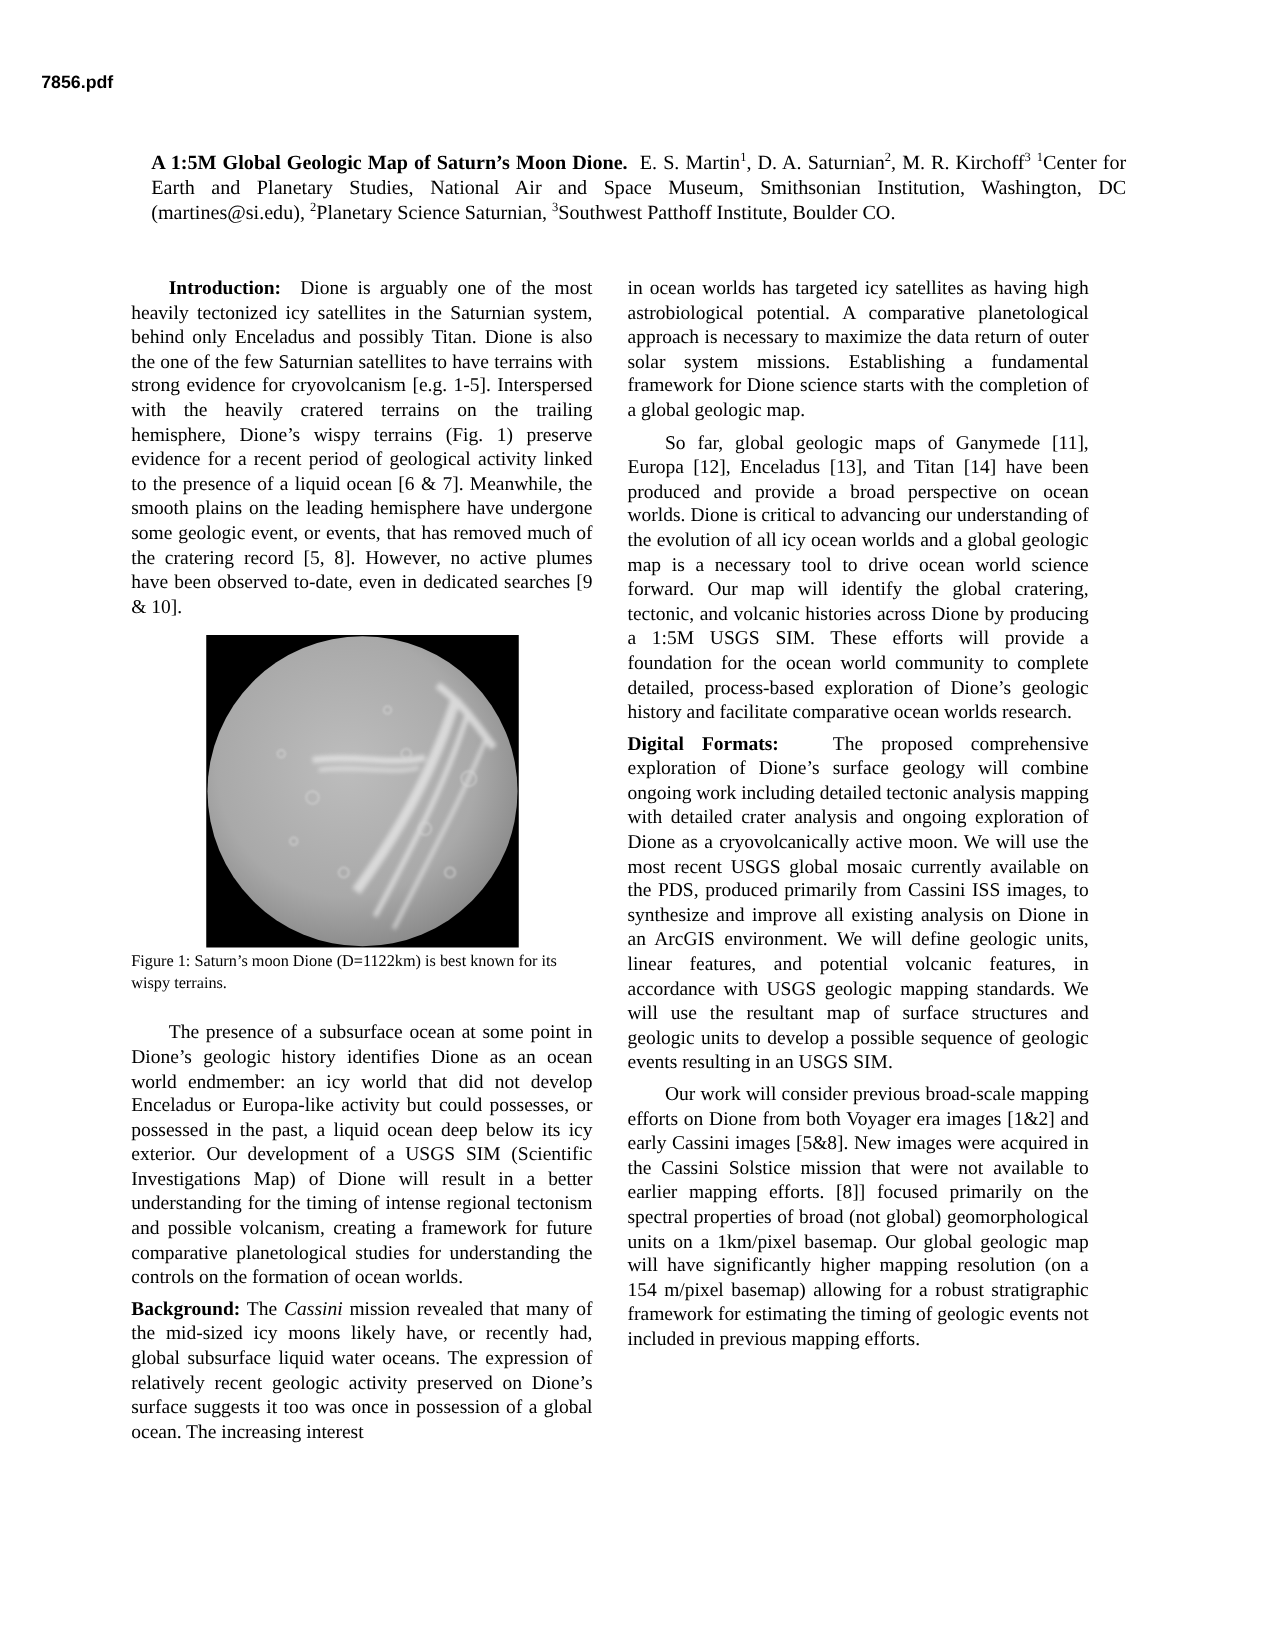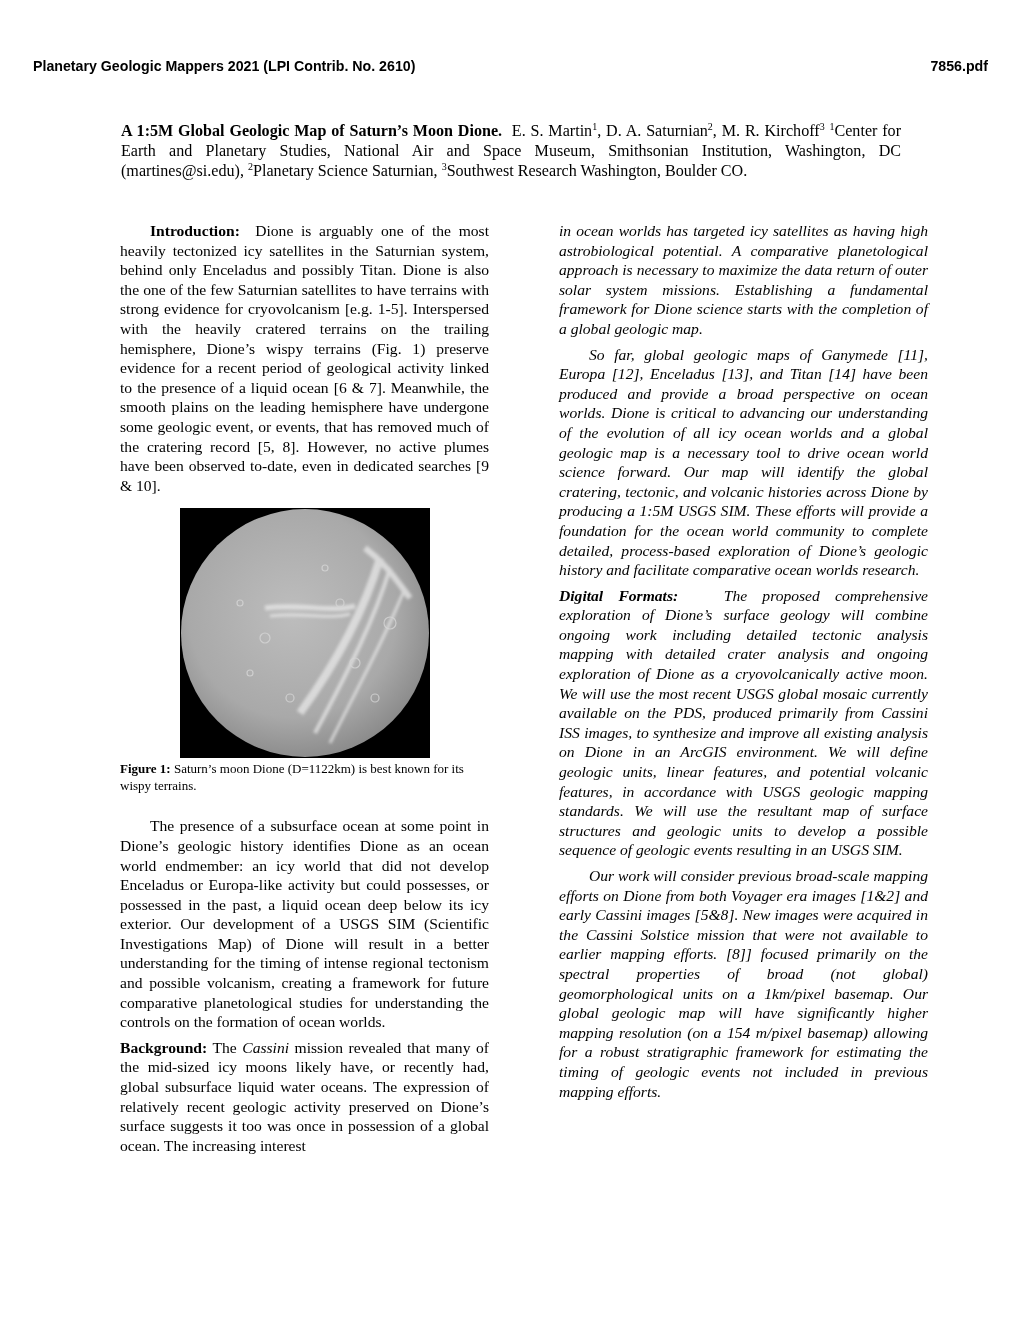--- a/index.html
+++ b/index.html
@@ -13,54 +13,53 @@
     position: absolute; top: 121px; left: 121px; width: 780px;
     font-family: "Liberation Serif", serif; font-size: 16.1px; line-height: 20px;
     text-align: justify; text-align-last: left;
   }
   .title-block b { font-weight: bold; margin-top: 36px; }
   sup { font-size: 10px; line-height: 0; vertical-align: super; }
   .col {
     position: absolute; top: 221px; width: 369px;
     font-family: "Liberation Serif", serif; font-size: 15.6px; line-height: 19.6px;
   }
-  .col-left { left: 120px; }
-  .col-right { left: 559px; font-style: italic; }
+  .col-left { left: 105px; }
+  .col-right { left: 502px; }
   .para { margin: 0; text-align: justify; }
   .indent { text-indent: 30px; }
   .gap { margin-top: 6px; }
   .head { font-weight: bold; }
   .figure { margin: 13px 0 0 0; }
   .fig-img {
     width: 250px; height: 250px; margin-left: 60px; background: #000;
     position: relative; overflow: hidden;
   }
   .fig-img svg { display: block; }
   .caption {
     font-family: "Liberation Serif", serif; font-size: 13px; line-height: 17px;
     margin-top: 2px;
   }
-  .caption b { font-weight: bold; }
+  .caption b { font-weight: normal; }
 </style>
 </head>
 <body>
 
 <div class="running-header">
-  <span>Planetary Geologic Mappers 2021 (LPI Contrib. No. 2610)</span>
   <span>7856.pdf</span>
 </div>
 
 <div class="title-block">
   <b>A 1:5M Global Geologic Map of Saturn’s Moon Dione.</b>&nbsp;
   <span>E. S. Martin</span><sup>1</sup>,
   <span>D. A. Saturnian</span><sup>2</sup>,
   <span>M. R. Kirchoff</span><sup>3</sup>
   <sup>1</sup><span>Center for Earth and Planetary Studies, National Air and Space Museum, Smithsonian Institution, Washington, DC (martines@si.edu),</span>
   <sup>2</sup><span>Planetary Science Saturnian,</span>
-  <sup>3</sup><span>Southwest Research Washington, Boulder CO.</span>
+  <sup>3</sup><span>Southwest Patthoff Institute, Boulder CO.</span>
 </div>
 
 <div class="col col-left">
   <p class="para indent">
     <span class="head">Introduction:</span>&nbsp;
     <span>Dione is arguably one of the most heavily tectonized icy satellites in the Saturnian system, behind only Enceladus and possibly Titan. Dione is also the one of the few Saturnian satellites to have terrains with strong evidence for cryovolcanism [e.g. 1-5]. Interspersed with the heavily cratered terrains on the trailing hemisphere, Dione’s wispy terrains (Fig. 1) preserve evidence for a recent period of geological activity linked to the presence of a liquid ocean [6 &amp; 7]. Meanwhile, the smooth plains on the leading hemisphere have undergone some geologic event, or events, that has removed much of the cratering record [5, 8]. However, no active plumes have been observed to-date, even in dedicated searches [9 &amp; 10].</span>
   </p>
 
   <div class="figure">
     <div class="fig-img">

